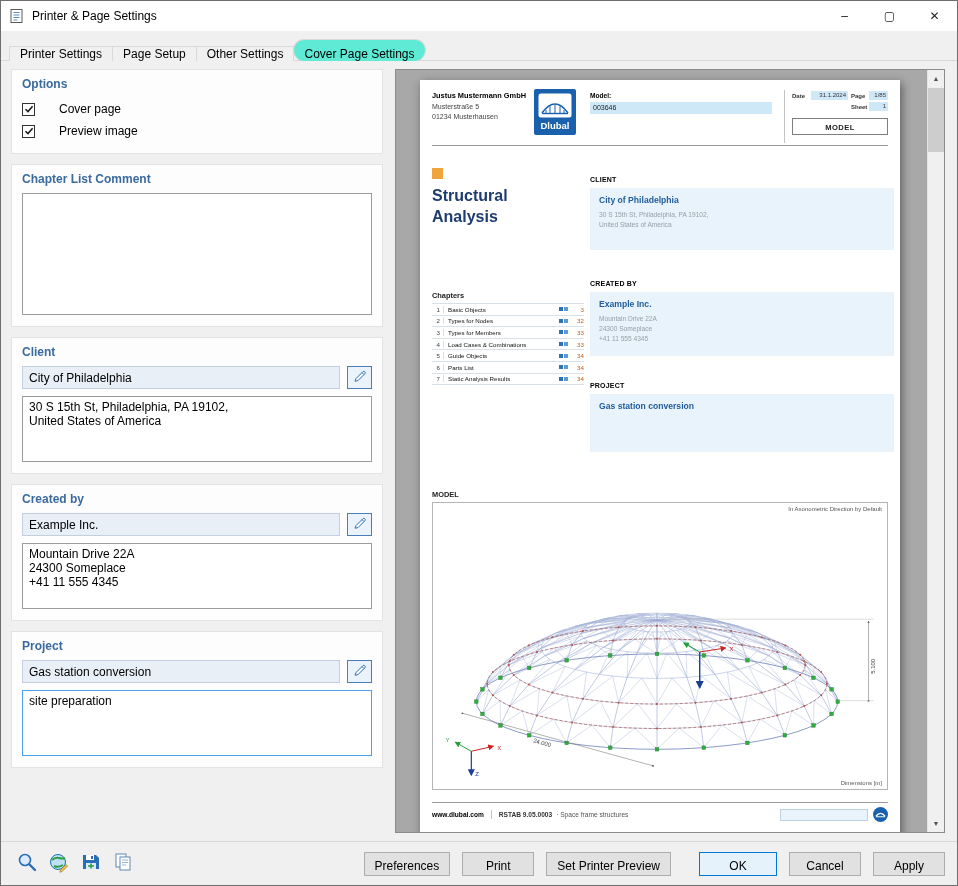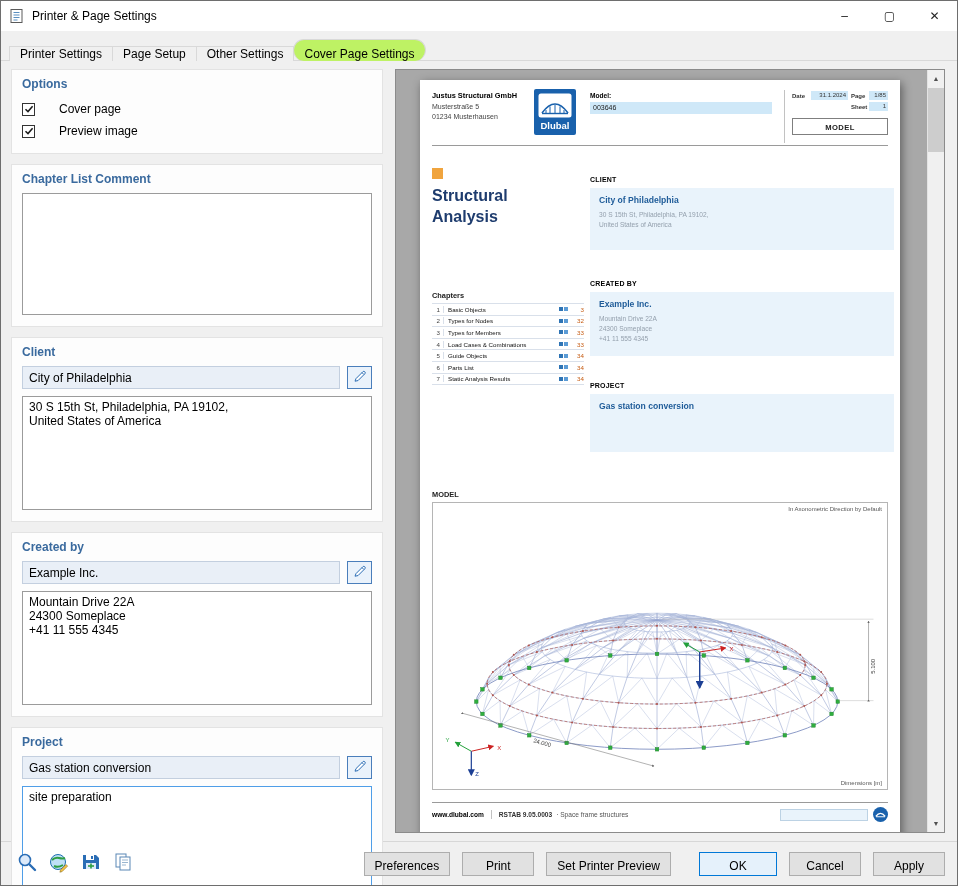--- a/index.html
+++ b/index.html
@@ -12,32 +12,32 @@
   .app-icon{width:16px;height:16px;margin-right:7px;flex:0 0 auto;}
   .win-title{font-size:12px;}
   .win-controls{margin-left:auto;display:flex;height:100%;}
   .win-btn{width:45px;height:100%;display:flex;align-items:center;justify-content:center;font-size:12px;color:#222;cursor:pointer;}
 
   
   .tabbar{display:flex;align-items:flex-end;height:30px;padding:0 0 0 8px;background:#f0f0f0;position:relative;}
   .tabbar::after{content:"";position:absolute;left:0;right:0;bottom:0;height:1px;background:#d9d9d9;}
   .tab{padding:0 10px;border:1px solid #d9d9d9;border-bottom:none;background:#f0f0f0;position:relative;z-index:1;cursor:pointer;}
   .tab + .tab{margin-left:-1px;}
-  .tab.active{background:#bef264;padding-top:7px;z-index:3;border-radius:11px;}
+  .tab.active{background:#5eead4;padding-top:7px;z-index:3;border-radius:11px;}
 
   
   .content{display:flex;height:780px;align-items:stretch;}
   .left-panel{width:390px;flex:0 0 auto;padding:8px 8px 8px 10px;display:flex;flex-direction:column;gap:10px;}
   .group{background:#fdfdfd;border:1px solid #e3e3e3;padding:5px 10px 11px;}
   .group-title{color:#3a6a9e;font-weight:bold;margin:2px 0 7px;}
   .chk-row{display:flex;align-items:center;gap:24px;height:22px;cursor:pointer;}
   .chk-box{width:13px;height:13px;border:1px solid #333;background:#fff;display:flex;align-items:center;justify-content:center;flex:0 0 auto;}
   textarea{display:block;width:100%;border:1px solid #9b9b9b;background:#fff;font-family:inherit;font-size:12px;padding:3px 6px;resize:none;outline:none;color:#000;}
   textarea.tall{height:122px;}
-  textarea.mid{height:114px;}
+  textarea.mid{height:66px;}
   textarea.focused{border-color:#4f9ee8;}
   .field-row{display:flex;gap:7px;margin-bottom:7px;align-items:center;}
   .text-field{flex:1;height:23px;border:1px solid #c3cfdf;background:#e9eff7;font-family:inherit;font-size:12px;padding:0 6px;color:#000;outline:none;}
   .edit-btn{width:25px;height:23px;border:1px solid #4a7ebb;background:#eaf2fb;display:flex;align-items:center;justify-content:center;padding:0;cursor:pointer;flex:0 0 auto;}
 
   
   .preview-area{flex:1;margin:8px 12px 8px 4px;background:#a8a8a8;border:1px solid #8b8b8b;position:relative;overflow:hidden;}
   .scrollbar{position:absolute;top:0;right:0;bottom:0;width:17px;background:#f0f0f0;border-left:1px solid #e3e3e3;}
   .sb-btn{position:absolute;left:0;width:16px;height:17px;display:flex;align-items:center;justify-content:center;color:#505050;font-size:7px;cursor:pointer;}
   .sb-up{top:0;}
@@ -211,21 +211,21 @@
       </div>
 
     </div>
 
     <div class="preview-area">
 
       <div class="page">
 
         <div class="p-header">
           <div class="company">
-            <div class="cname">Justus Structural GmbH</div>
+            <div class="cname">Justus Mustermann GmbH</div>
             <div>Musterstraße 5</div>
             <div>01234 Musterhausen</div>
           </div>
           <div class="p-logo">
             <svg viewBox="0 0 42 46" width="42" height="46">
               <rect width="42" height="46" rx="2" fill="#1961ac"></rect>
               <rect x="4.5" y="4.5" width="33" height="24" rx="2.5" fill="#fff"></rect>
               <path d="M8 24 Q21 6 34 24" fill="none" stroke="#1961ac" stroke-width="1.6"></path>
               <path d="M8 24.5h26" stroke="#1961ac" stroke-width="1.4"></path>
               <path d="M12 21v3.5M16 17.5v7M21 16v8.5M26 17.5v7M30 21v3.5" stroke="#1961ac" stroke-width="1"></path>

